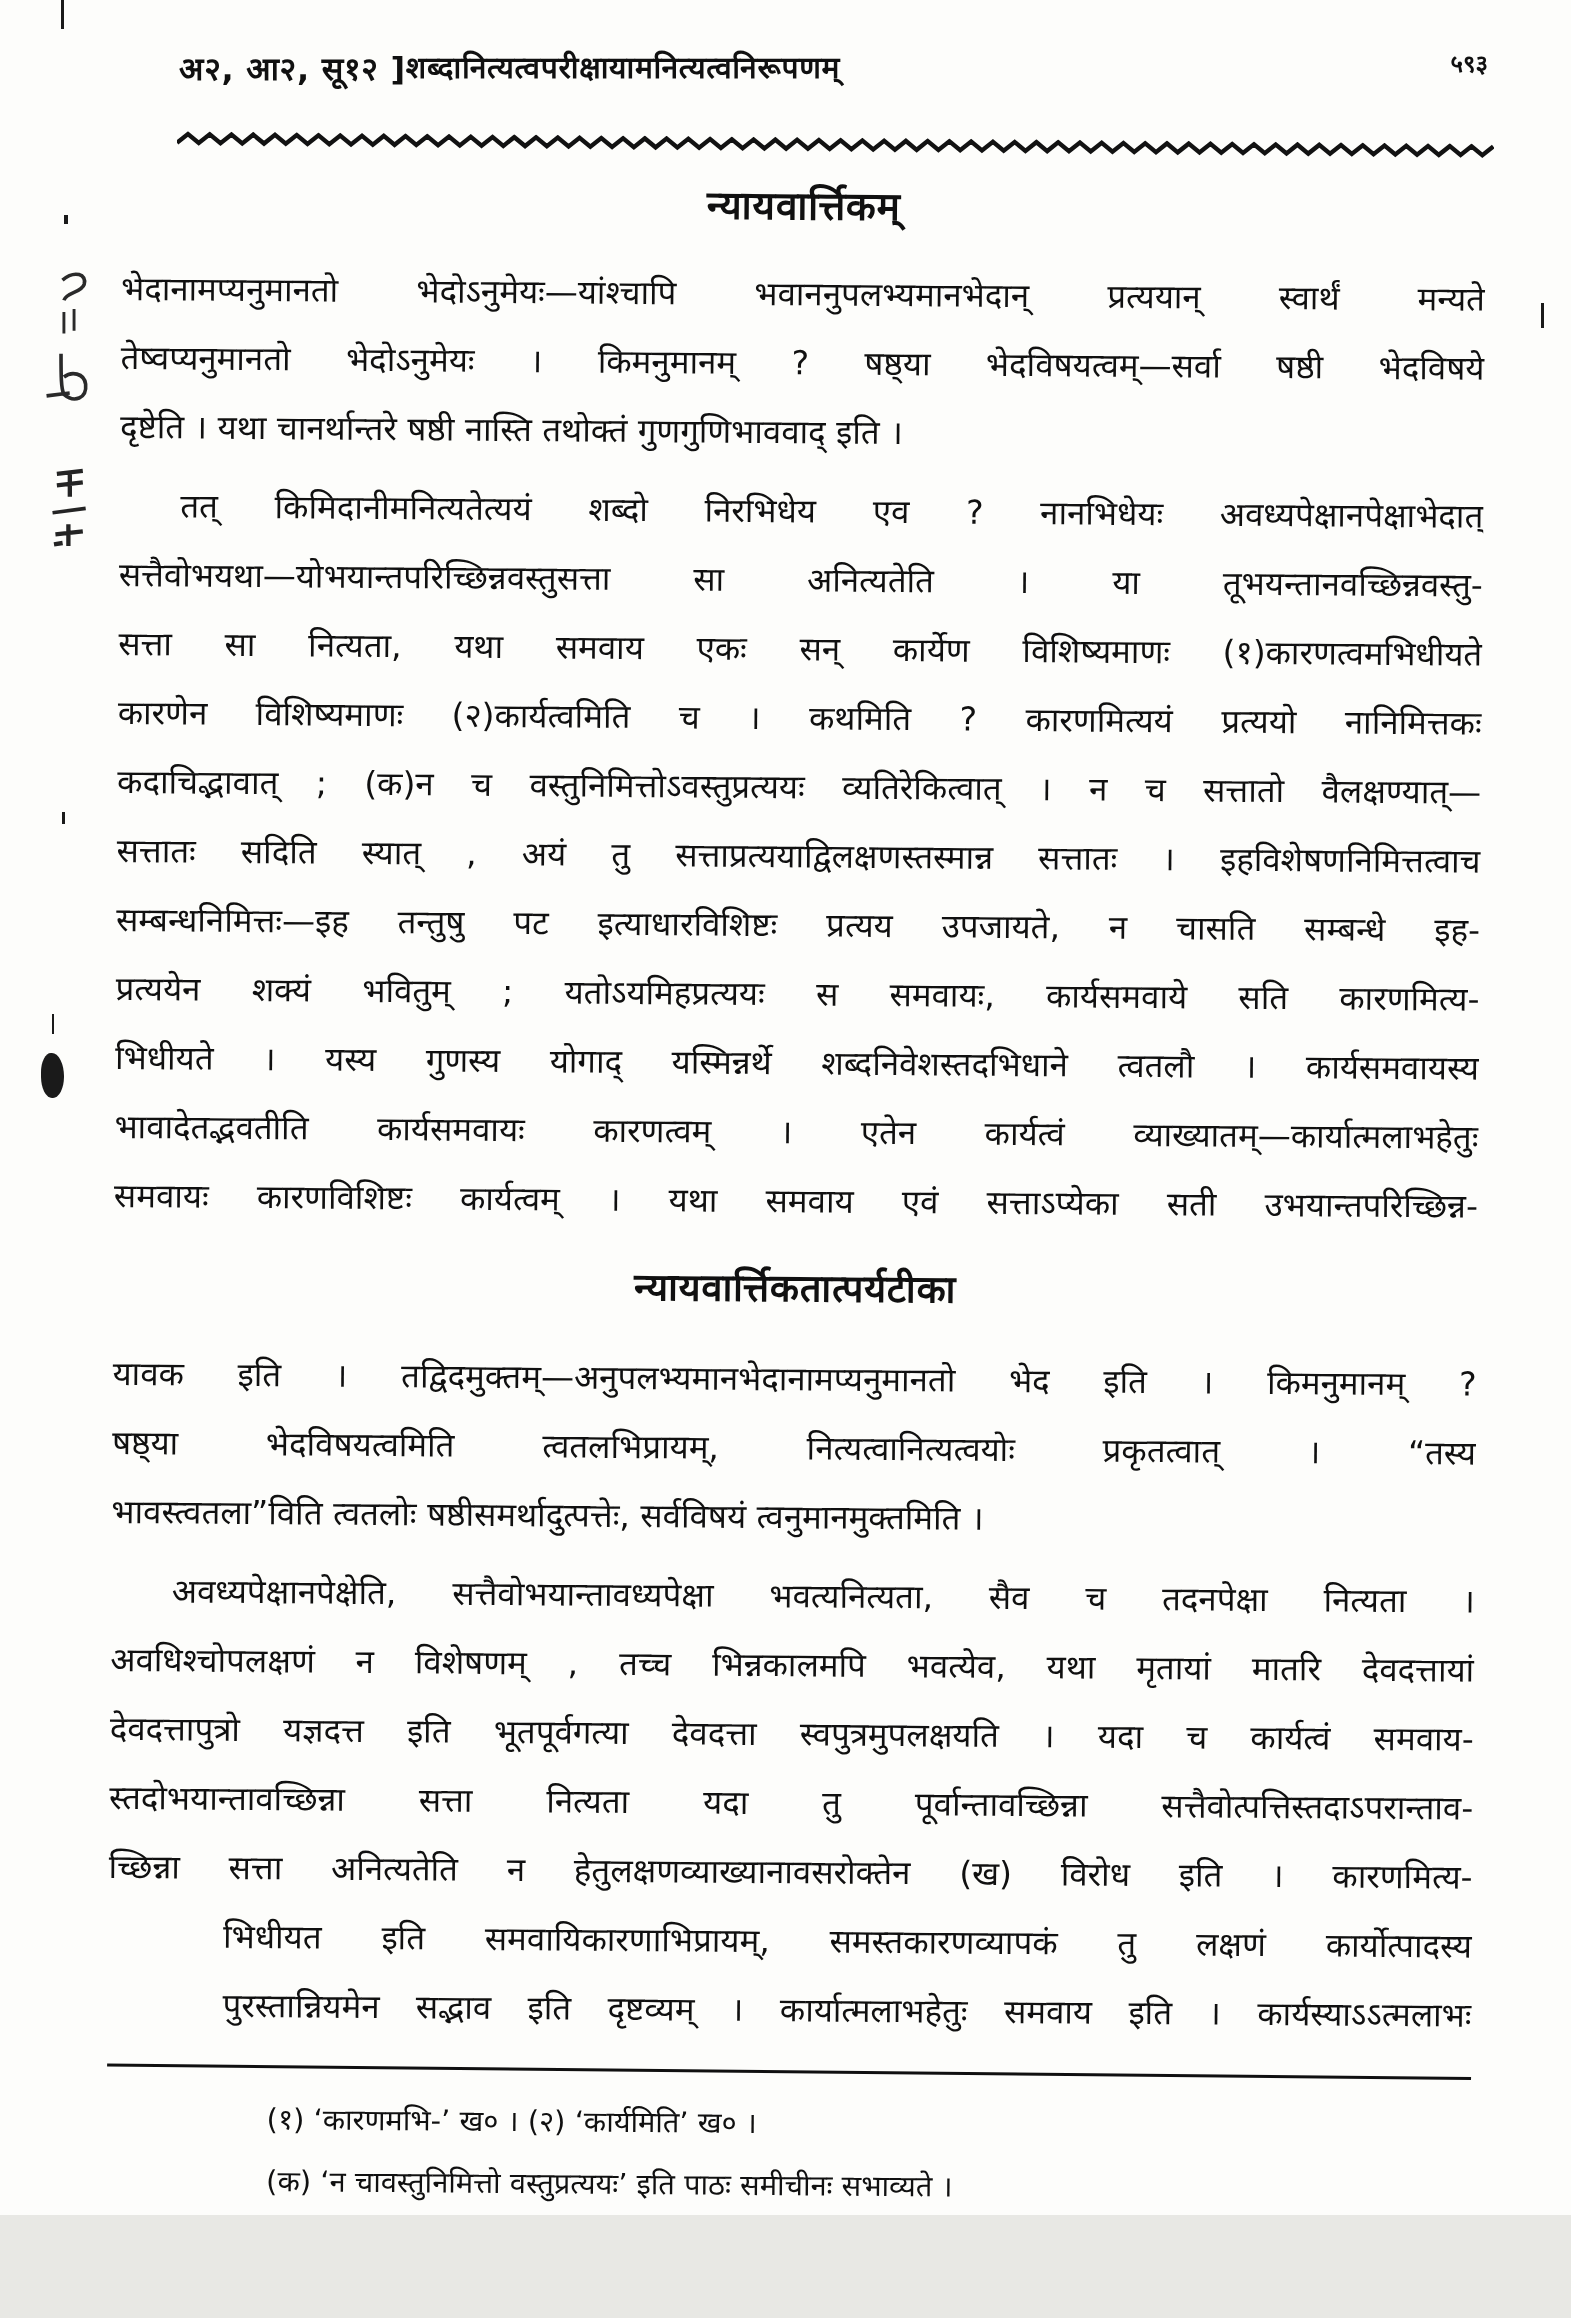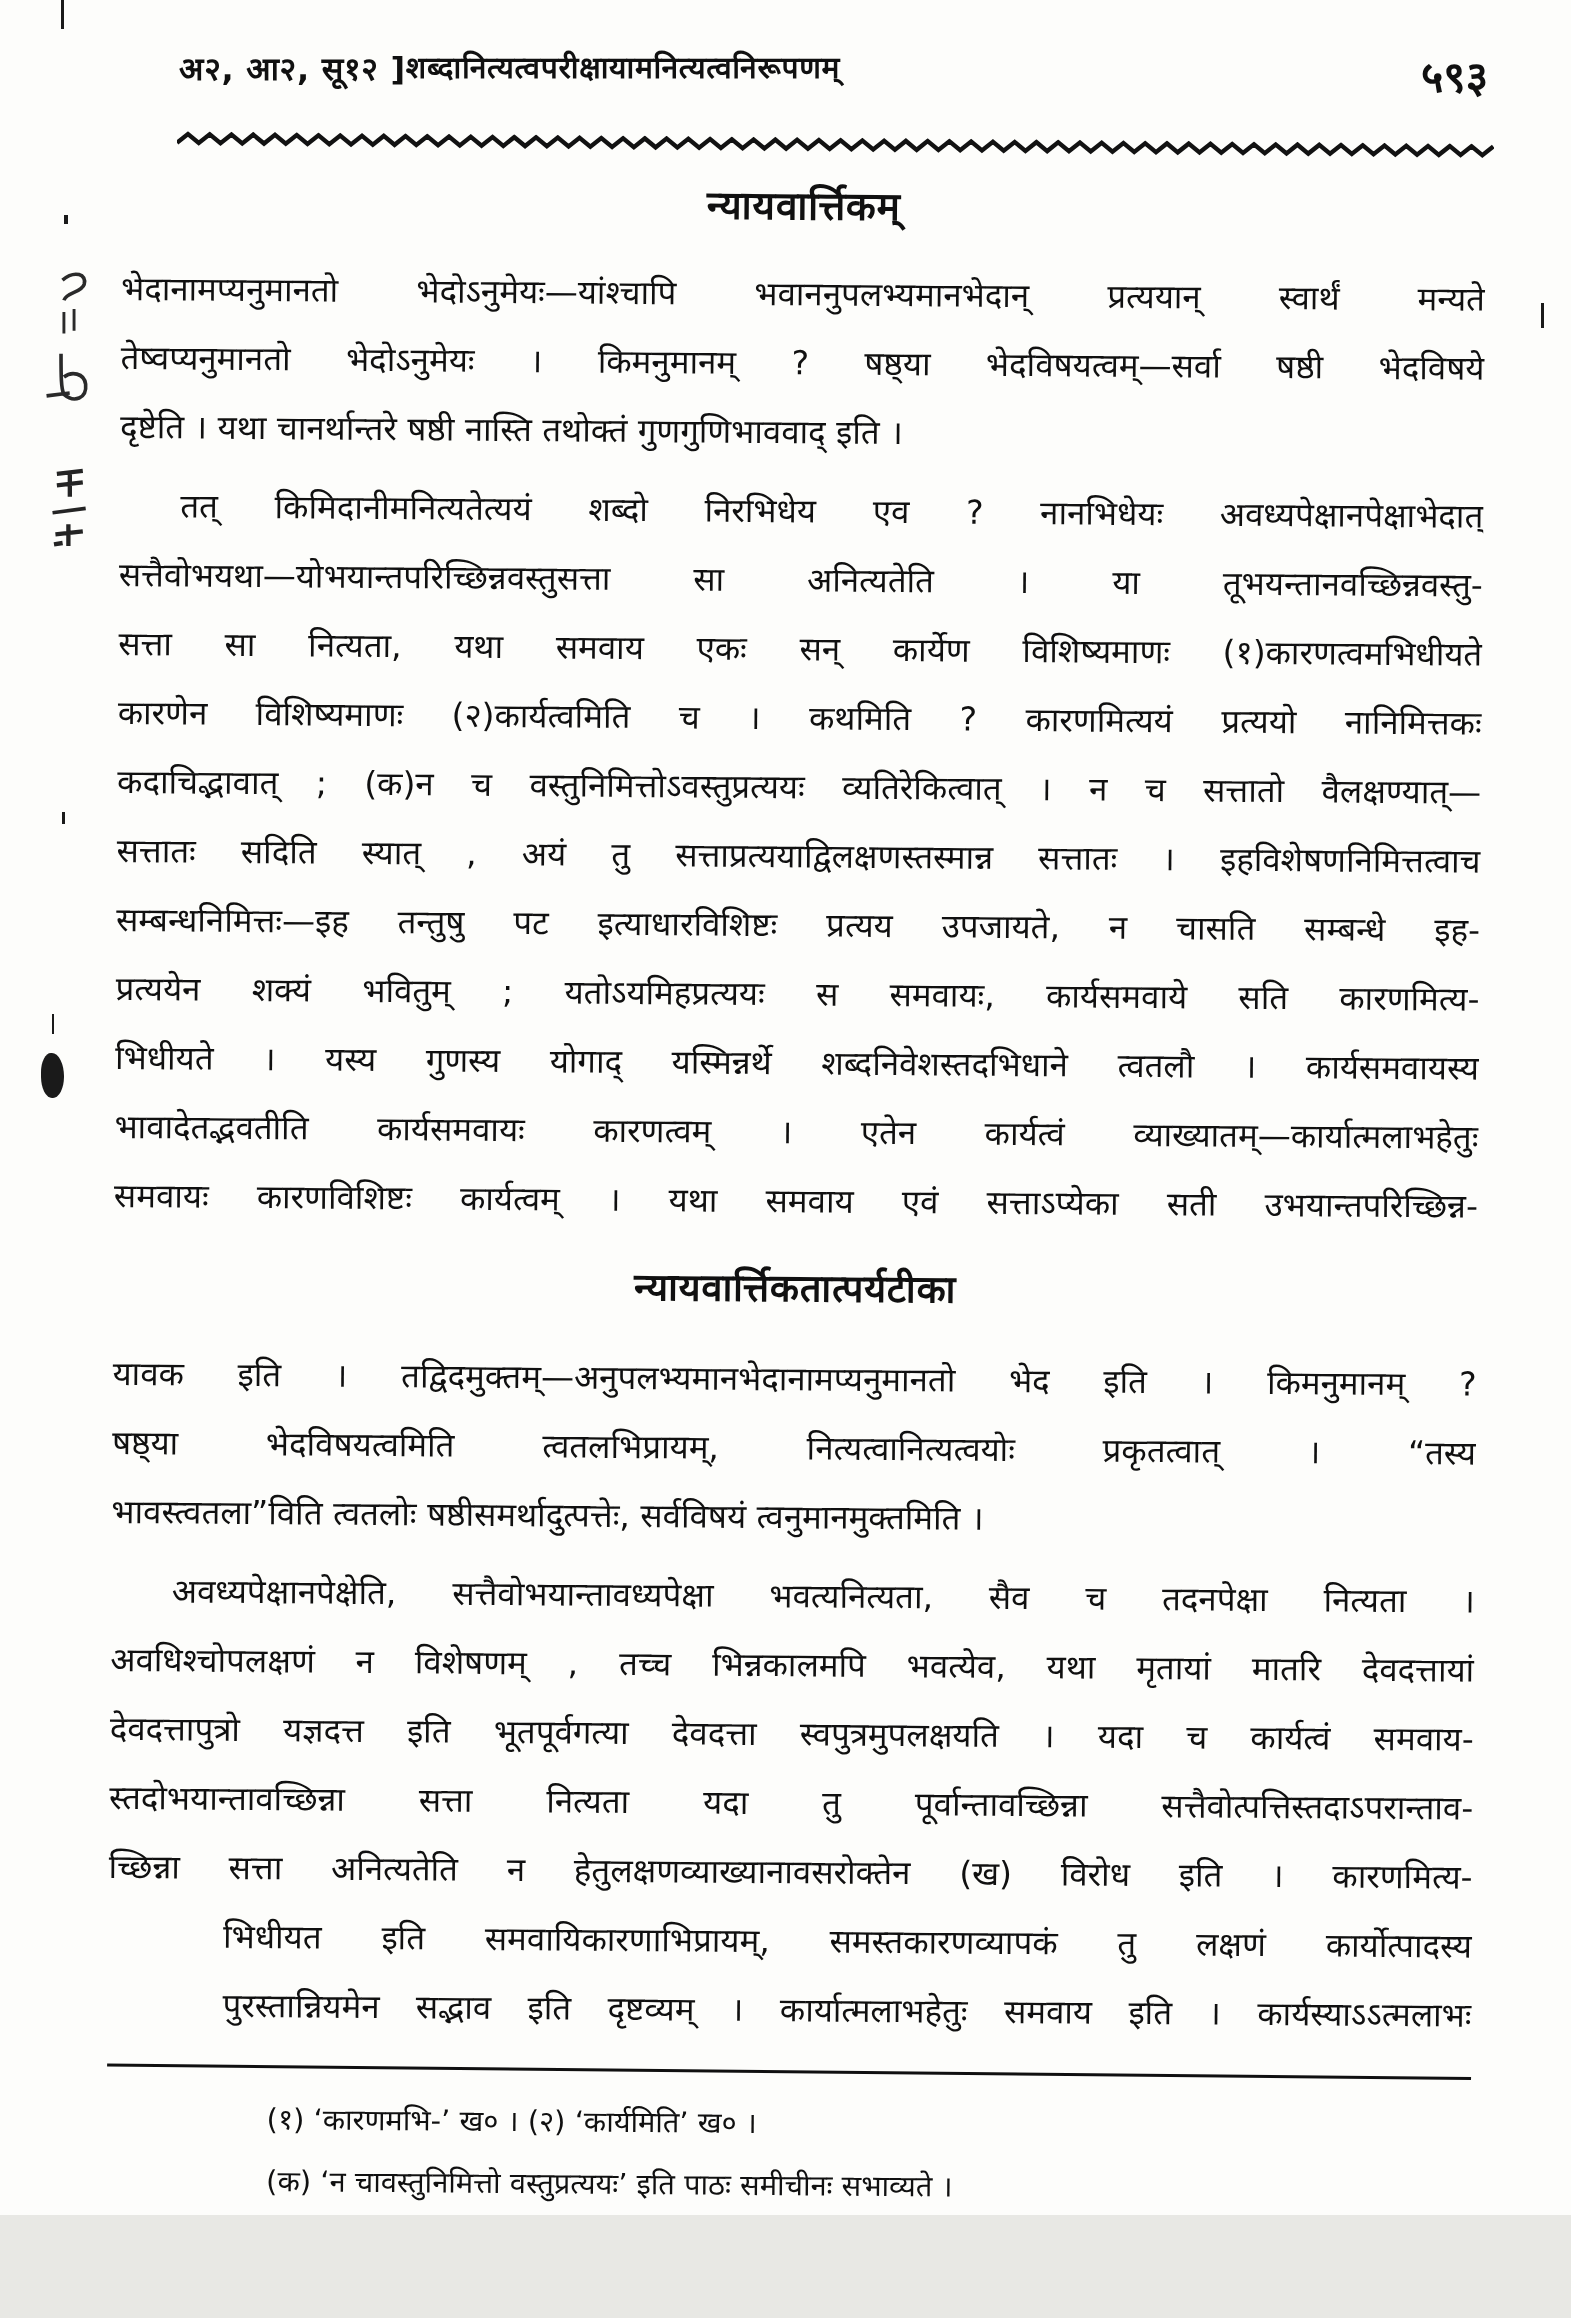--- a/index.html
+++ b/index.html
@@ -11,21 +11,21 @@
     font-family:"DejaVu Sans","Liberation Sans",sans-serif;
     color:#101010;
   }
   
   .header{
     position:absolute;top:46px;left:122px;right:84px;
     display:flex;align-items:flex-start;font-weight:600;
   }
   .header-ref{font-size:32px;white-space:nowrap;letter-spacing:0.7px;padding-left:57px;}
   .header-title{flex:1;text-align:left;font-size:30px;letter-spacing:0.7px;}
-  .header-page{font-size:43px;white-space:nowrap;}
+  .header-page{font-size:24px;white-space:nowrap;}
   
   .wavy{
     position:absolute;top:131px;left:177px;width:1317px;height:22px;
     transform:rotate(0.55deg);transform-origin:left center;
   }
   
   .content{
     position:absolute;top:168px;left:122px;width:1364px;
     transform:rotate(0.45deg);transform-origin:top left;
   }

